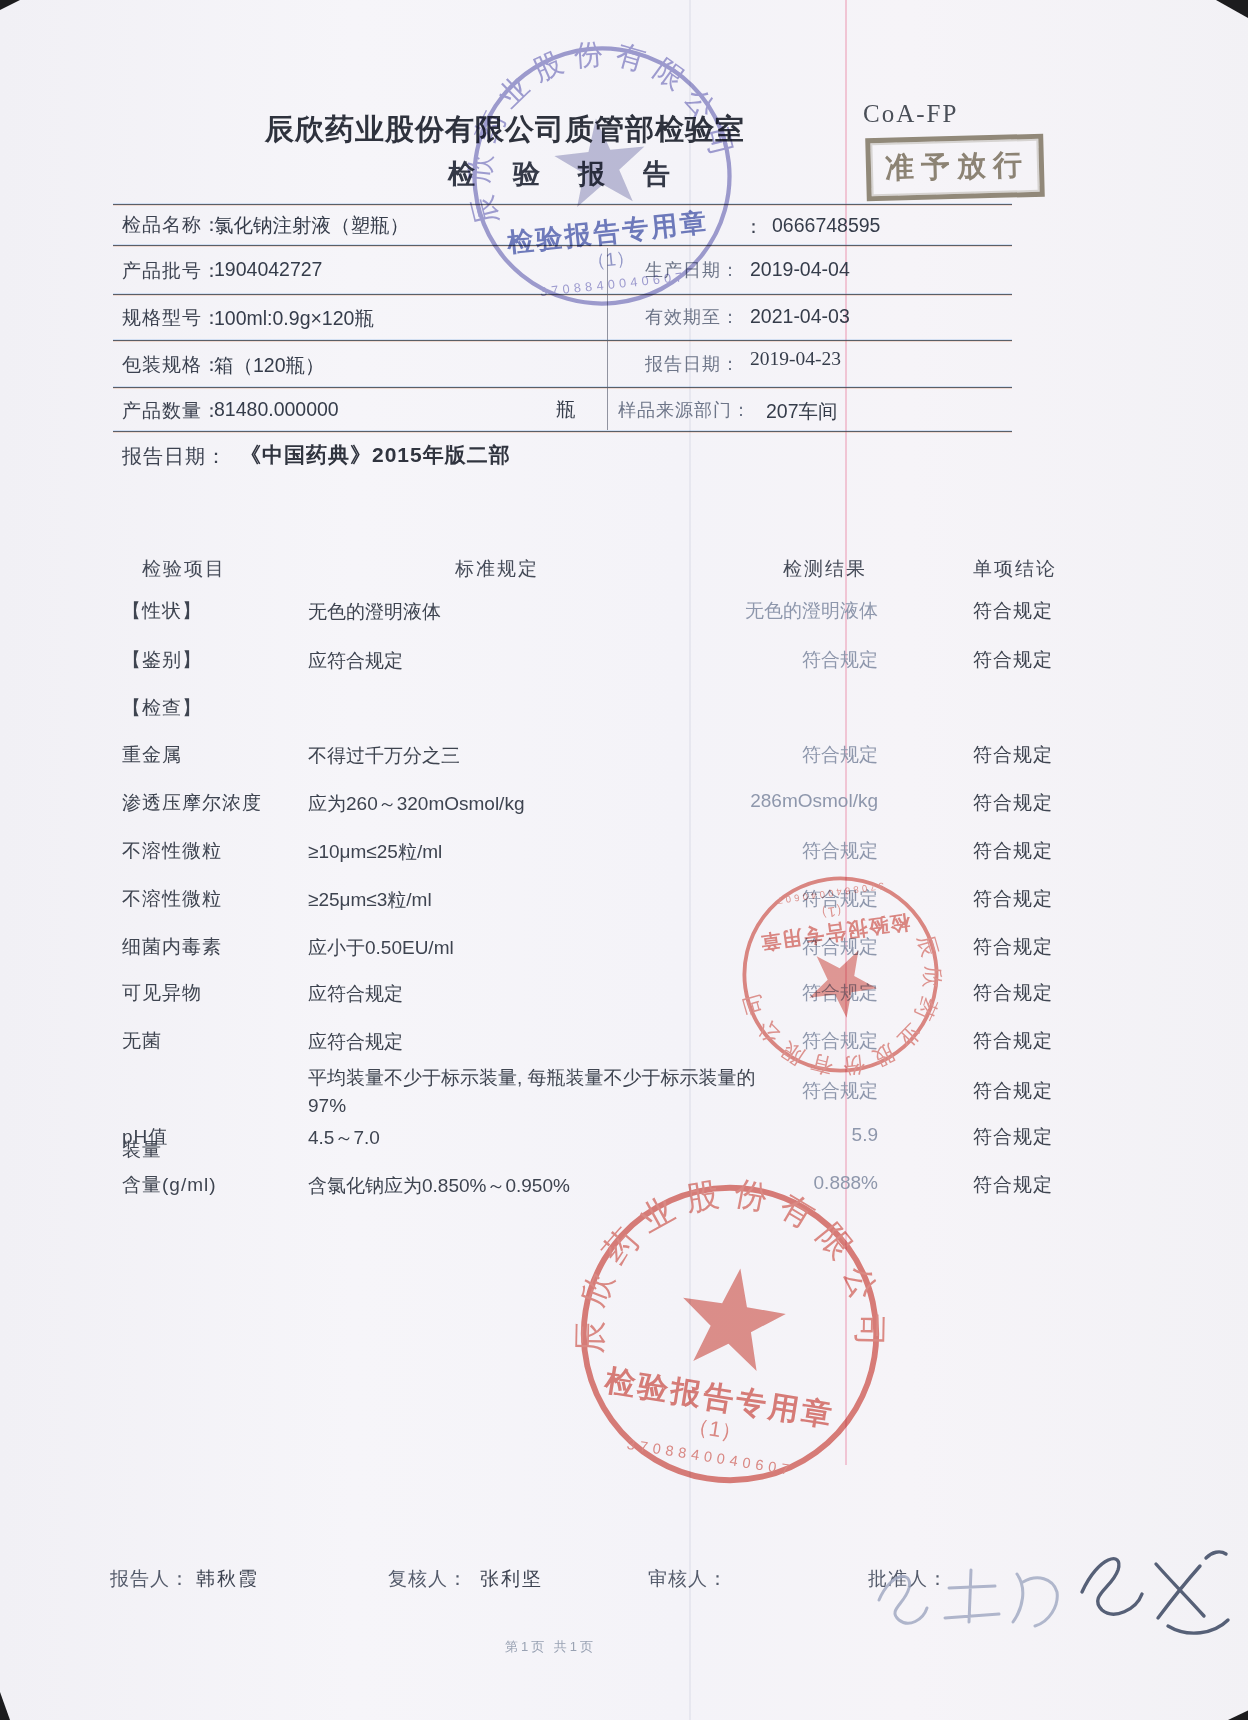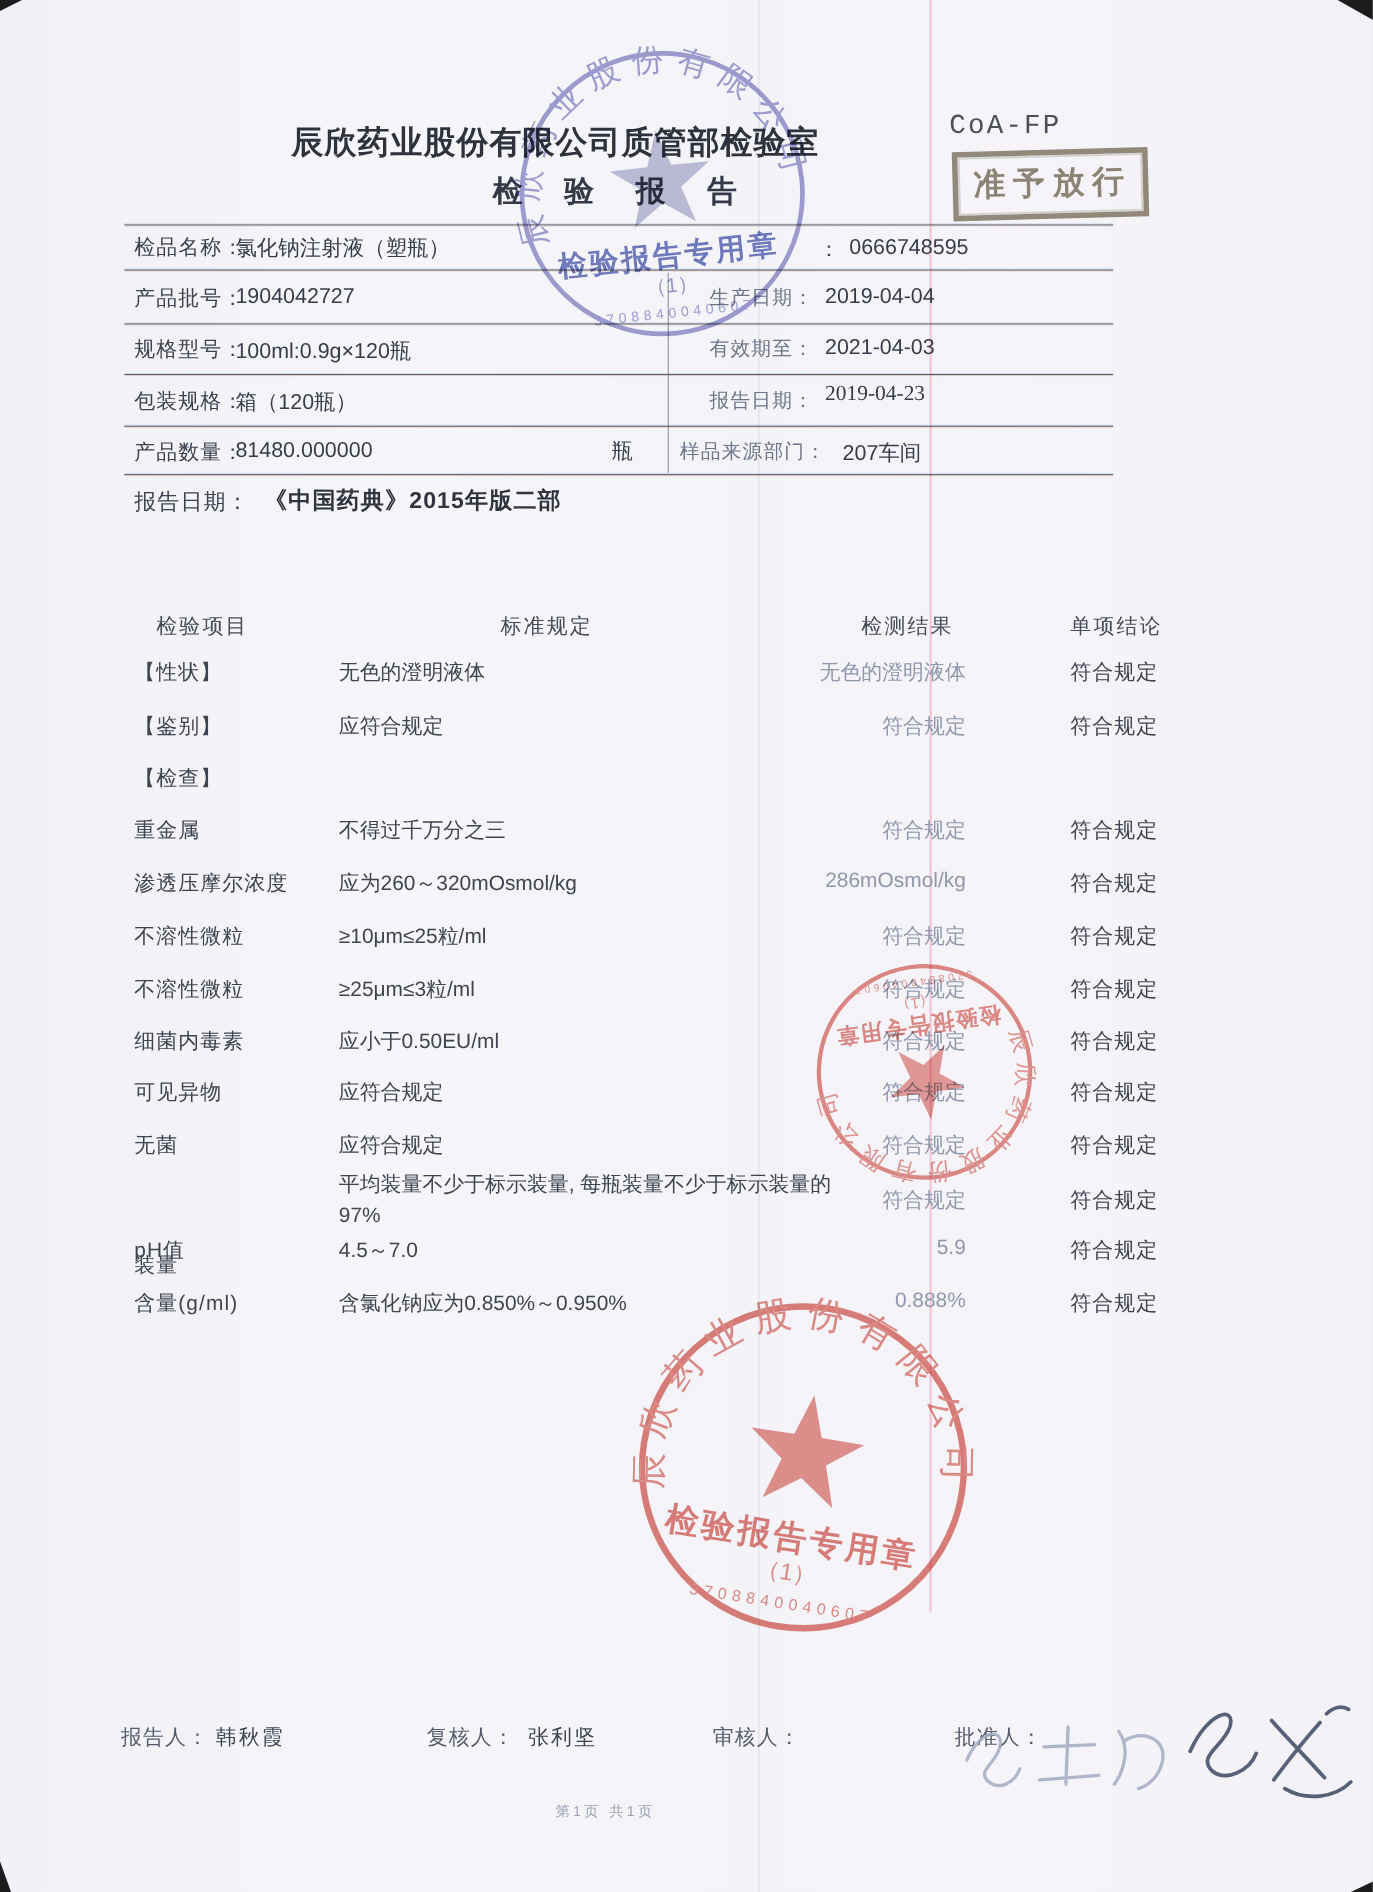--- a/index.html
+++ b/index.html
@@ -9,21 +9,21 @@
     font-family:"Liberation Sans","DejaVu Sans",sans-serif;color:#3c4250;padding-left:14px;
   }
   .abs{position:absolute;}
   .hline{position:absolute;height:0;border-top:1.6px solid #4a4f58;opacity:.9;
          box-shadow:0 1px 0 rgba(214,122,72,.25),0 -1px 0 rgba(72,140,220,.22);}
   .vline{position:absolute;width:0;border-left:1.3px solid #5a6070;opacity:.65;}
   .crease{position:absolute;left:689px;top:0;width:2px;height:1720px;background:rgba(120,130,165,.10);}
   .pinkline{position:absolute;left:845px;top:0;width:1.5px;height:1465px;background:rgba(236,150,175,.5);}
   .title{font-size:29px;font-weight:600;letter-spacing:1px;color:#2e323d;text-align:center;}
   .subtitle{font-size:27px;font-weight:600;letter-spacing:38px;color:#343947;}
-  .coa{font-family:Liberation Mono, monospace;font-size:25px;letter-spacing:2px;color:#4a4f58;}
+  .coa{font-family:Liberation Serif, serif;font-size:25px;letter-spacing:2px;color:#4a4f58;}
   .release{border:5px solid #89806f;box-shadow:inset 0 0 0 2px rgba(137,128,111,.3);
            color:#847a69;font-size:29px;font-weight:700;letter-spacing:7px;
            padding:6px 10px 7px 14px;transform:rotate(-1.5deg);opacity:.92;}
   .label{font-size:19px;color:#3c4250;letter-spacing:1px;white-space:nowrap;}
   .rlabel{font-size:18px;color:#6d7588;letter-spacing:1px;white-space:nowrap;}
   .value{font-size:19.5px;color:#353c4a;white-space:nowrap;}
   .basis{font-size:21px;font-weight:700;color:#30343f;letter-spacing:1px;}
   .th{font-size:19px;color:#454b58;letter-spacing:2px;white-space:nowrap;}
   .t-item{position:absolute;left:122px;font-size:19px;color:#3e4450;letter-spacing:1px;white-space:nowrap;}
   .t-std{position:absolute;left:308px;width:455px;font-size:19px;color:#3e4450;line-height:28px;}

